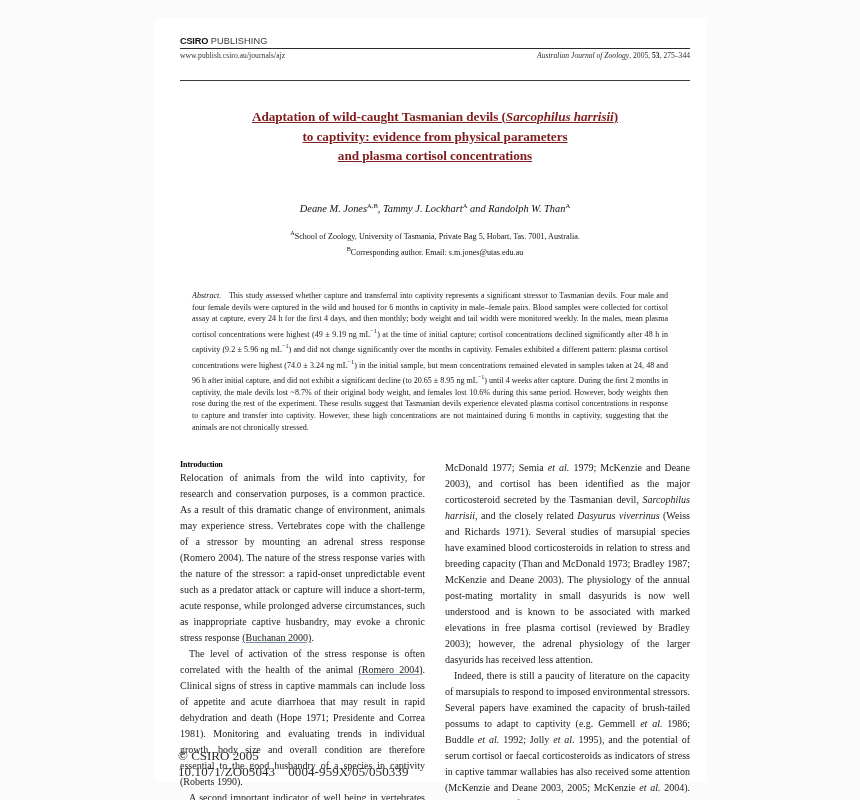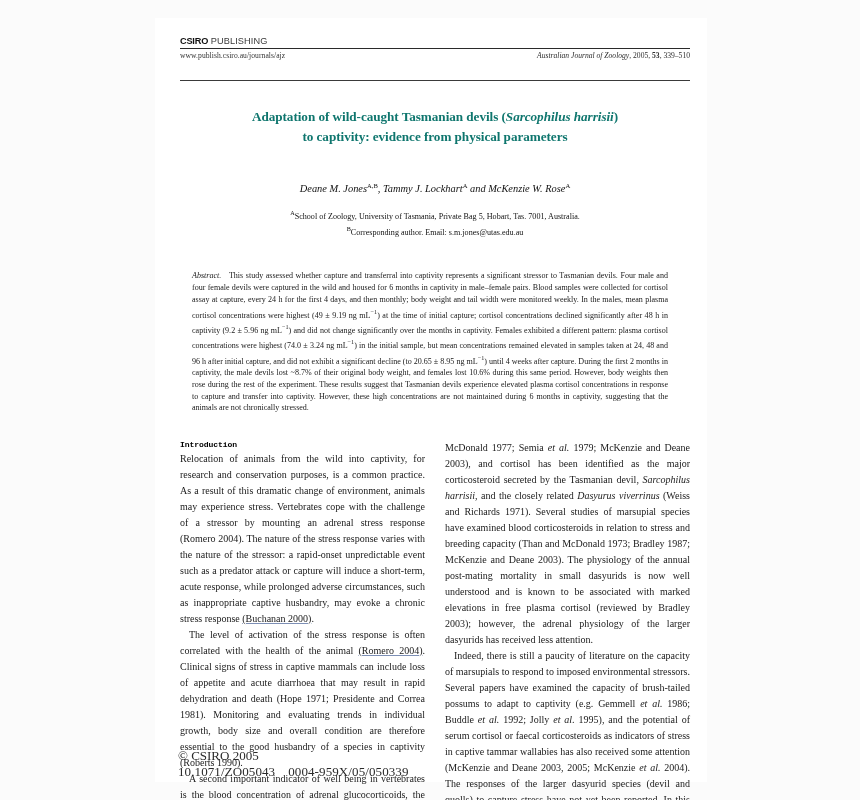--- a/index.html
+++ b/index.html
@@ -62,22 +62,23 @@
   .mast-cite .nonital { font-style: normal; }
   .rule-bot { border-top: 0.9px solid #3a3a3a; }
 
   
   .titleblock {
     text-align: center;
     margin-top: 26px;
     font-weight: 700;
     font-size: 13.2px;
     line-height: 19.5px;
-    color: #0f766e;
+    color: #7f1d1d;
     letter-spacing: -0.05px;
+    text-decoration: underline;
   }
   .titleblock i { font-style: italic; }
 
   .authors {
     text-align: center;
     margin-top: 36px;
     font-style: italic;
     font-size: 10.4px;
     color: #111;
   }
@@ -109,21 +110,21 @@
 
   
   .columns {
     margin-top: 26px;
     display: flex;
     gap: 20px;
     width: 510px;
   }
   .col { width: 245px; }
   .sechead {
-    font-family: Liberation Mono, monospace;
+    font-family: Liberation Serif, serif;
     font-weight: 700;
     font-size: 8.1px;
     color: #000;
     margin-bottom: 1.5px;
     letter-spacing: -0.1px;
   }
   .para {
     font-size: 10px;
     line-height: 16px;
     text-align: justify;
@@ -160,32 +161,33 @@
 <div class="page">
   <div class="sheet"></div>
 
   <div class="content">
 
     <div class="masthead">
       <div class="brand"><b>CSIRO</b><span> PUBLISHING</span></div>
       <div class="rule-top"></div>
       <div class="mast-row">
         <div class="mast-url">www.publish.csiro.au/journals/ajz</div>
-        <div class="mast-cite"><span>Australian Journal of Zoology</span><span class="nonital">, 2005, </span><b class="nonital">53</b><span class="nonital">, 339–510</span></div>
+        <div class="mast-cite"><span>Australian Journal of Zoology</span><span class="nonital">, 2005, </span><b class="nonital">53</b><span class="nonital">, 275–344</span></div>
       </div>
       <div class="rule-bot"></div>
     </div>
 
     <div class="titleblock">
       <span>Adaptation of wild-caught Tasmanian devils (</span><i>Sarcophilus harrisii</i><span>)</span><br>
       <span>to captivity: evidence from physical parameters</span><br>
+      <span>and plasma cortisol concentrations</span>
     </div>
 
     <div class="authors">
-      <span>Deane M. Jones</span><sup>A,B</sup><span>, </span><span>Tammy J. Lockhart</span><sup>A</sup><span> and </span><span>McKenzie W. Rose</span><sup>A</sup>
+      <span>Deane M. Jones</span><sup>A,B</sup><span>, </span><span>Tammy J. Lockhart</span><sup>A</sup><span> and </span><span>Randolph W. Than</span><sup>A</sup>
     </div>
 
     <div class="affil">
       <sup>A</sup><span>School of Zoology, University of Tasmania, Private Bag 5, Hobart, Tas. 7001, Australia.</span><br>
       <sup>B</sup><span>Corresponding author. Email: s.m.jones@utas.edu.au</span>
     </div>
 
     <div class="abstract">
       <i class="lead">Abstract.</i>&nbsp;&nbsp;&nbsp;<span>This study assessed whether capture and transferral into captivity represents a significant stressor to Tasmanian devils. Four male and four female devils were captured in the wild and housed for 6 months in captivity in male–female pairs. Blood samples were collected for cortisol assay at capture, every 24 h for the first 4 days, and then monthly; body weight and tail width were monitored weekly. In the males, mean plasma cortisol concentrations were highest (49 ± 9.19 ng mL</span><sup class="nrm">−1</sup><span>) at the time of initial capture; cortisol concentrations declined significantly after 48 h in captivity (9.2 ± 5.96 ng mL</span><sup class="nrm">−1</sup><span>) and did not change significantly over the months in captivity. Females exhibited a different pattern: plasma cortisol concentrations were highest (74.0 ± 3.24 ng mL</span><sup class="nrm">−1</sup><span>) in the initial sample, but mean concentrations remained elevated in samples taken at 24, 48 and 96 h after initial capture, and did not exhibit a significant decline (to 20.65 ± 8.95 ng mL</span><sup class="nrm">−1</sup><span>) until 4 weeks after capture. During the first 2 months in captivity, the male devils lost ~8.7% of their original body weight, and females lost 10.6% during this same period. However, body weights then rose during the rest of the experiment. These results suggest that Tasmanian devils experience elevated plasma cortisol concentrations in response to capture and transfer into captivity. However, these high concentrations are not maintained during 6 months in captivity, suggesting that the animals are not chronically stressed.</span>
     </div>

